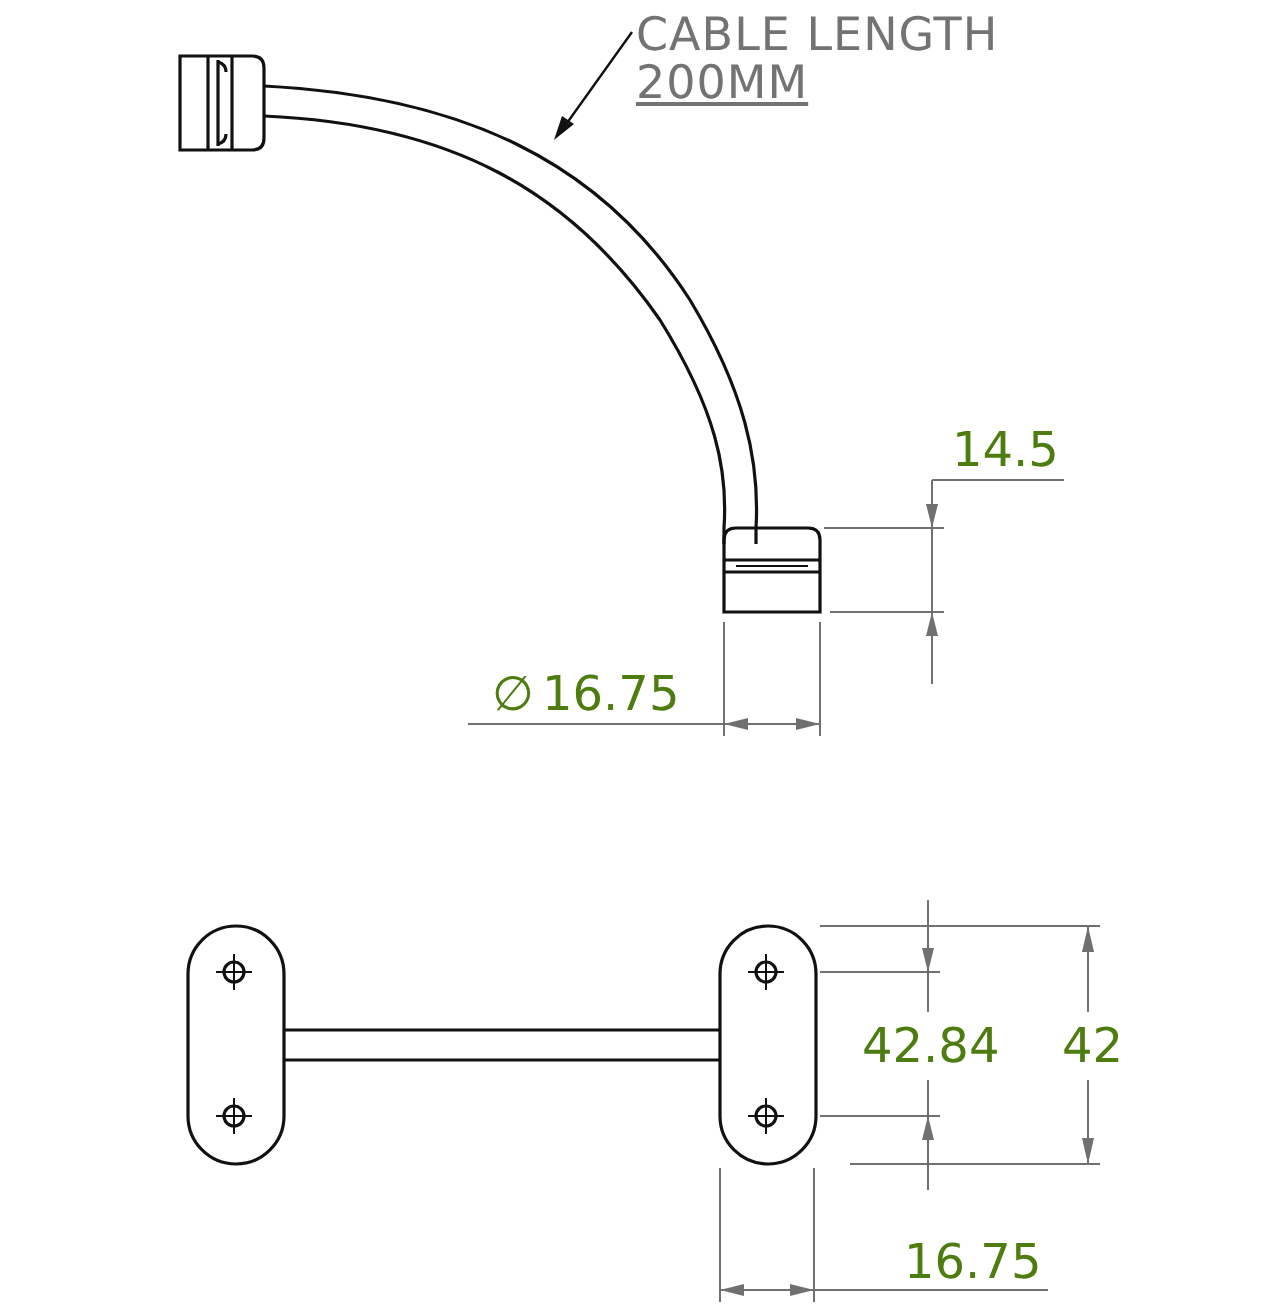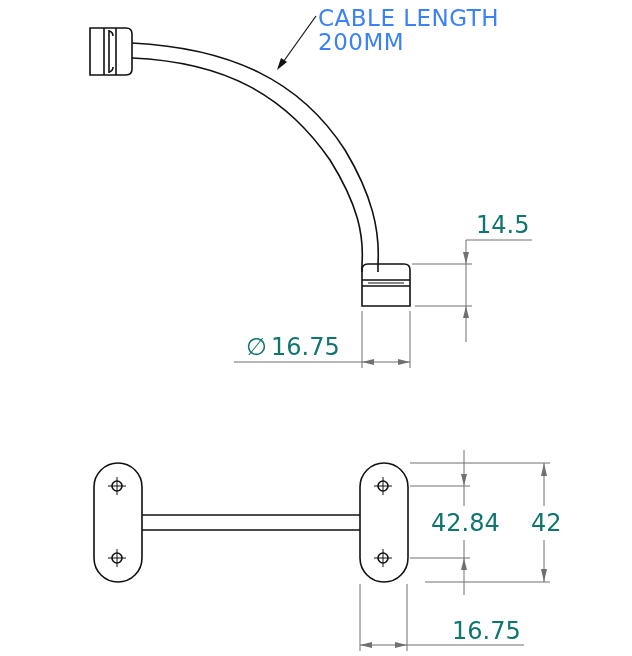--- a/index.html
+++ b/index.html
@@ -1,20 +1,20 @@
 <!DOCTYPE html>
 <html><head>
 <meta charset="utf-8">
 <style>
   html, body { margin: 0; padding: 0; background: #ffffff; }
   body { width: 632px; height: 656px; position: relative; overflow: hidden; font-family: "DejaVu Sans", sans-serif; }
   svg { position: absolute; left: 0; top: 0; }
   .lbl { position: absolute; white-space: nowrap; line-height: 1; font-family: "DejaVu Sans", sans-serif; }
-  .note { color: #3b82f6; font-size: 23px; letter-spacing: 0.5px; }
-  .dim { color: #0f766e; font-size: 24px; }
+  .note { color: #737373; font-size: 23px; letter-spacing: 0.5px; }
+  .dim { color: #4d7c0f; font-size: 24px; }
 </style>
 </head>
 <body>
 
 <svg width="632" height="656" viewBox="0 0 632 656">
 
   <g stroke="#111" stroke-width="1.6" fill="none">
     <path d="M90 28 L126 28 Q132 28 132 34 L132 69 Q132 75 126 75 L90 75 Z"></path>
     <line x1="104" y1="28" x2="104" y2="75"></line>
     <line x1="109" y1="30" x2="109" y2="73"></line>
@@ -108,21 +108,21 @@
   <g stroke="#707070" stroke-width="1" fill="#707070">
     <line x1="360" y1="584" x2="360" y2="651"></line>
     <line x1="407" y1="584" x2="407" y2="651"></line>
     <line x1="360" y1="645" x2="524" y2="645"></line>
     <polygon points="360,645 372,642 372,648" stroke="none"></polygon>
     <polygon points="407,645 395,642 395,648" stroke="none"></polygon>
   </g>
 </svg>
 
 <div class="lbl note" style="left:318px; top:7px;">CABLE LENGTH</div>
-<div class="lbl note" style="left:318px; top:31px;">200MM</div>
+<div class="lbl note" style="left:318px; top:31px;text-decoration:underline;">200MM</div>
 
 <div class="lbl dim" style="left:476px; top:213px;">14.5</div>
 
 <div class="lbl dim" style="left:246px; top:335px;">∅</div>
 <div class="lbl dim" style="left:271px; top:335px;">16.75</div>
 
 <div class="lbl dim" style="left:431px; top:511px;">42.84</div>
 <div class="lbl dim" style="left:531px; top:511px;text-align:right;">42</div>
 <div class="lbl dim" style="left:452px; top:619px;">16.75</div>
 

